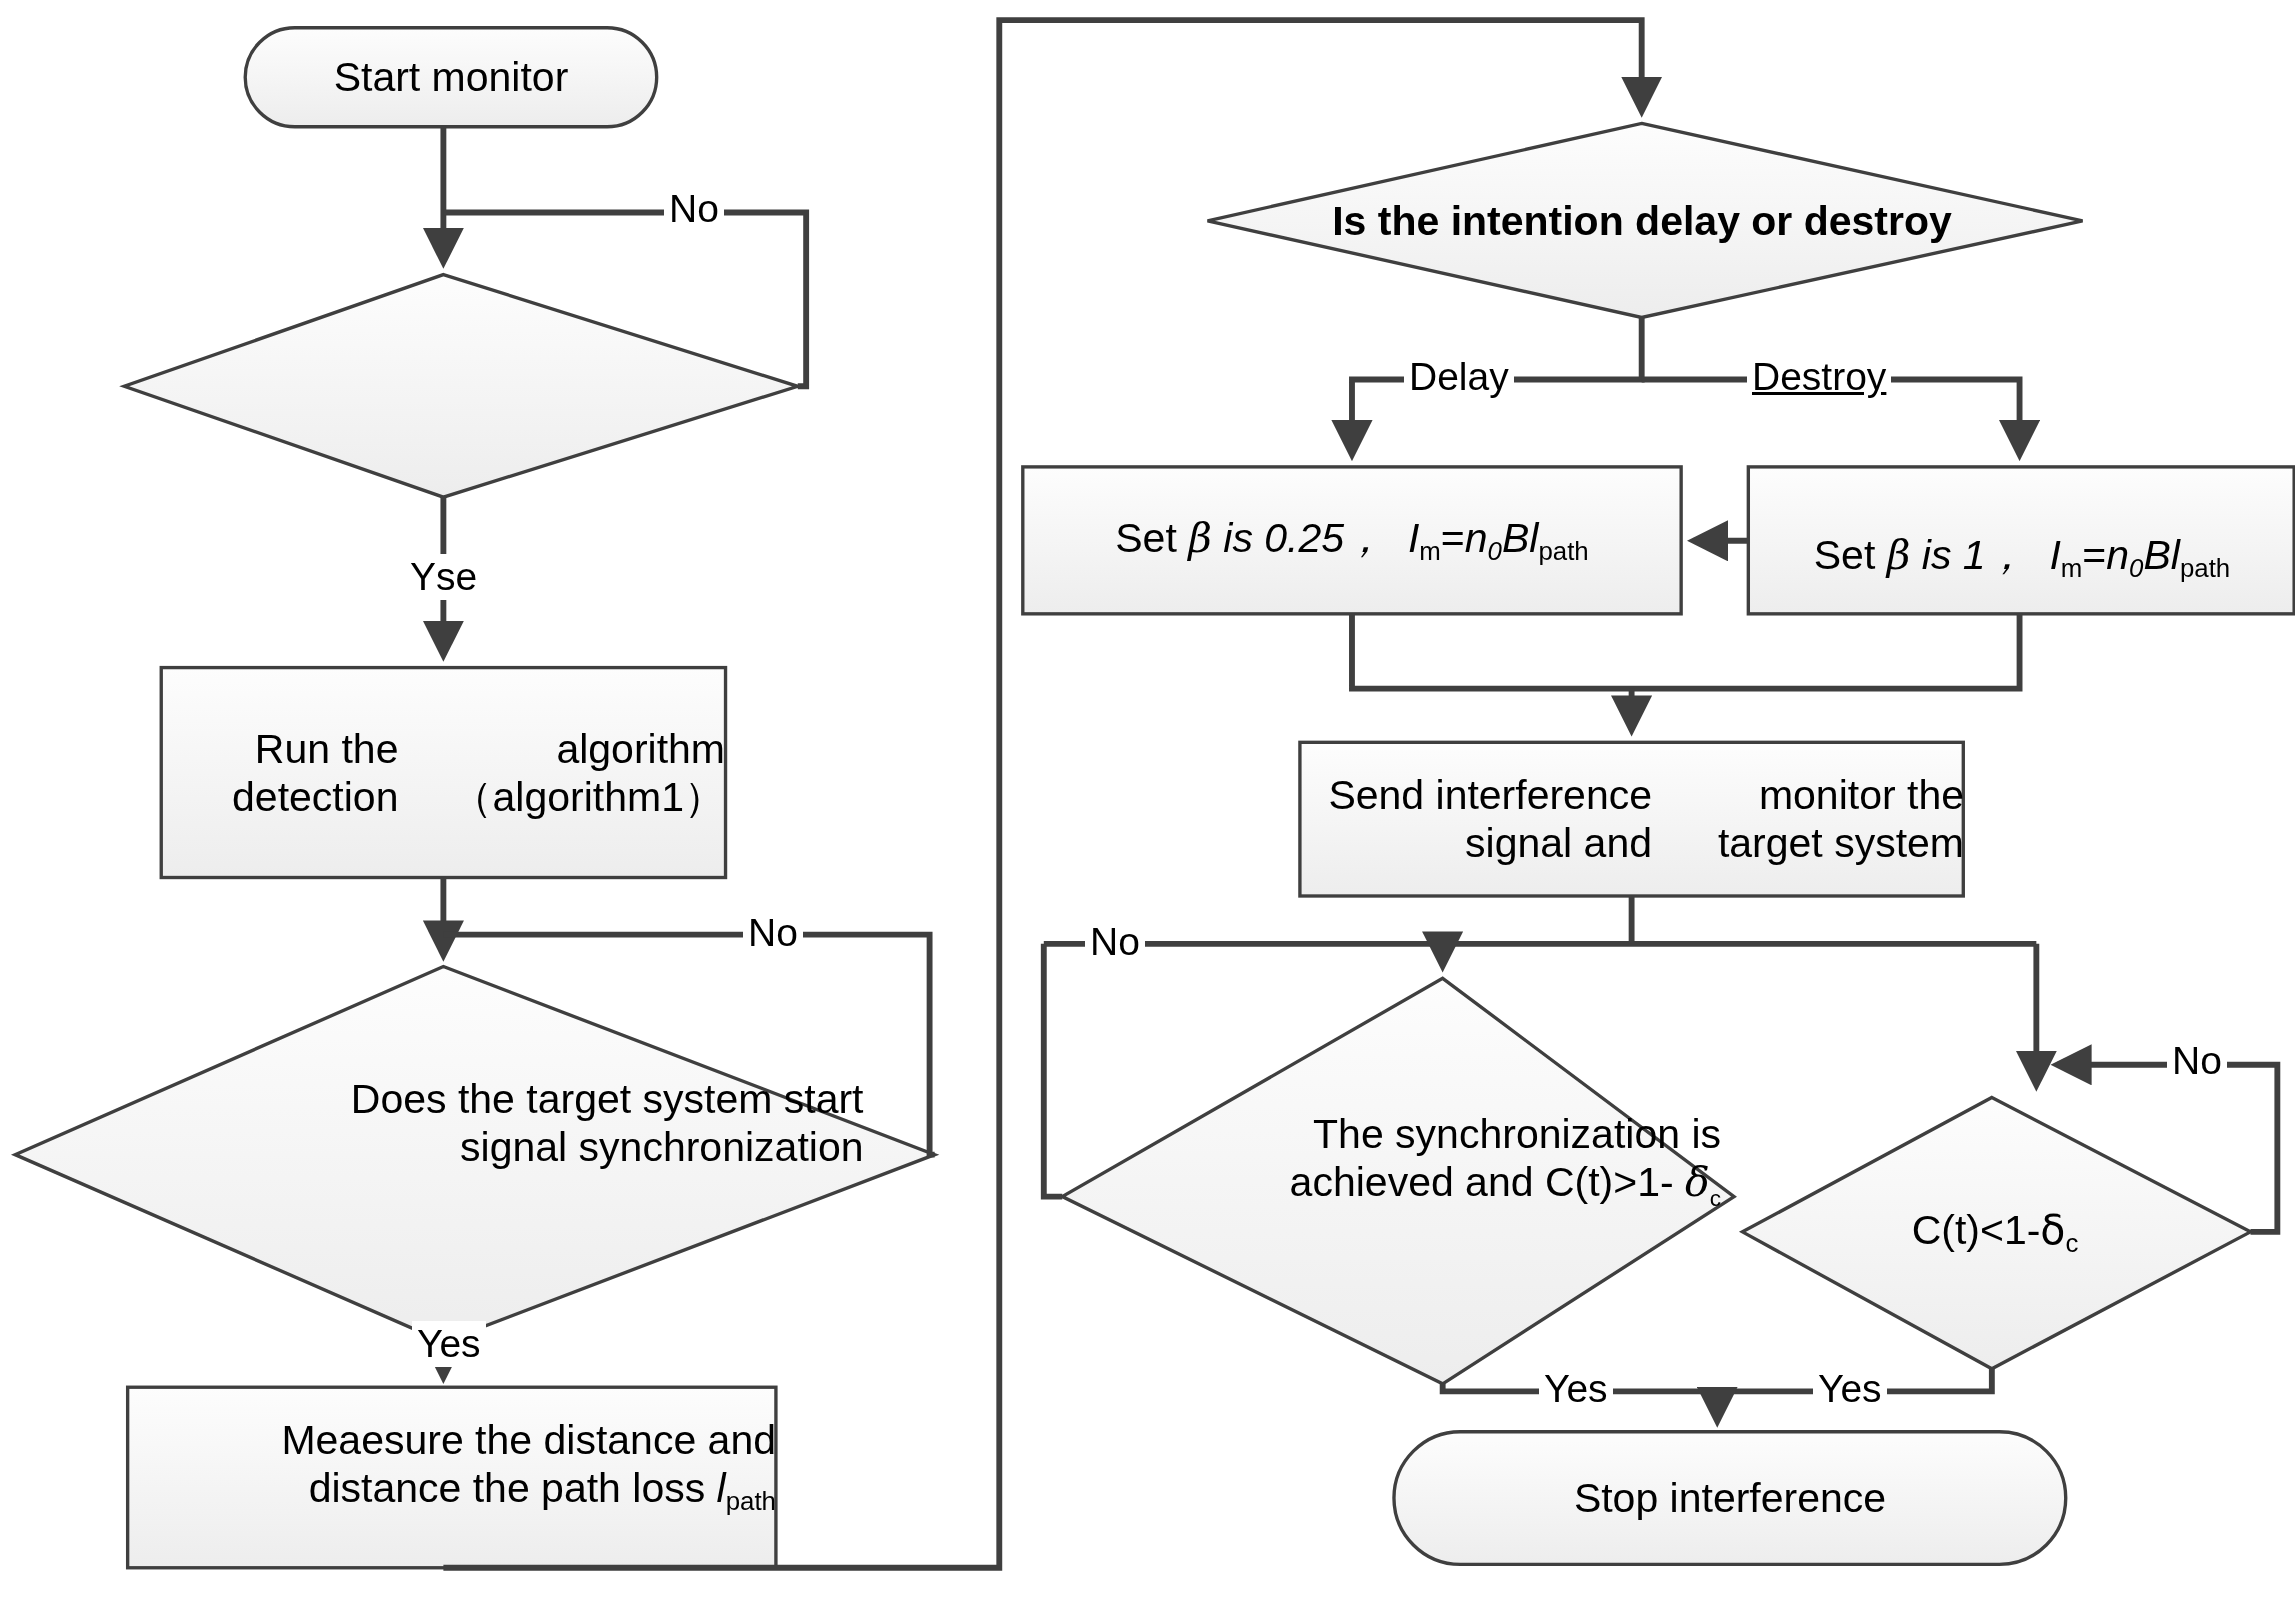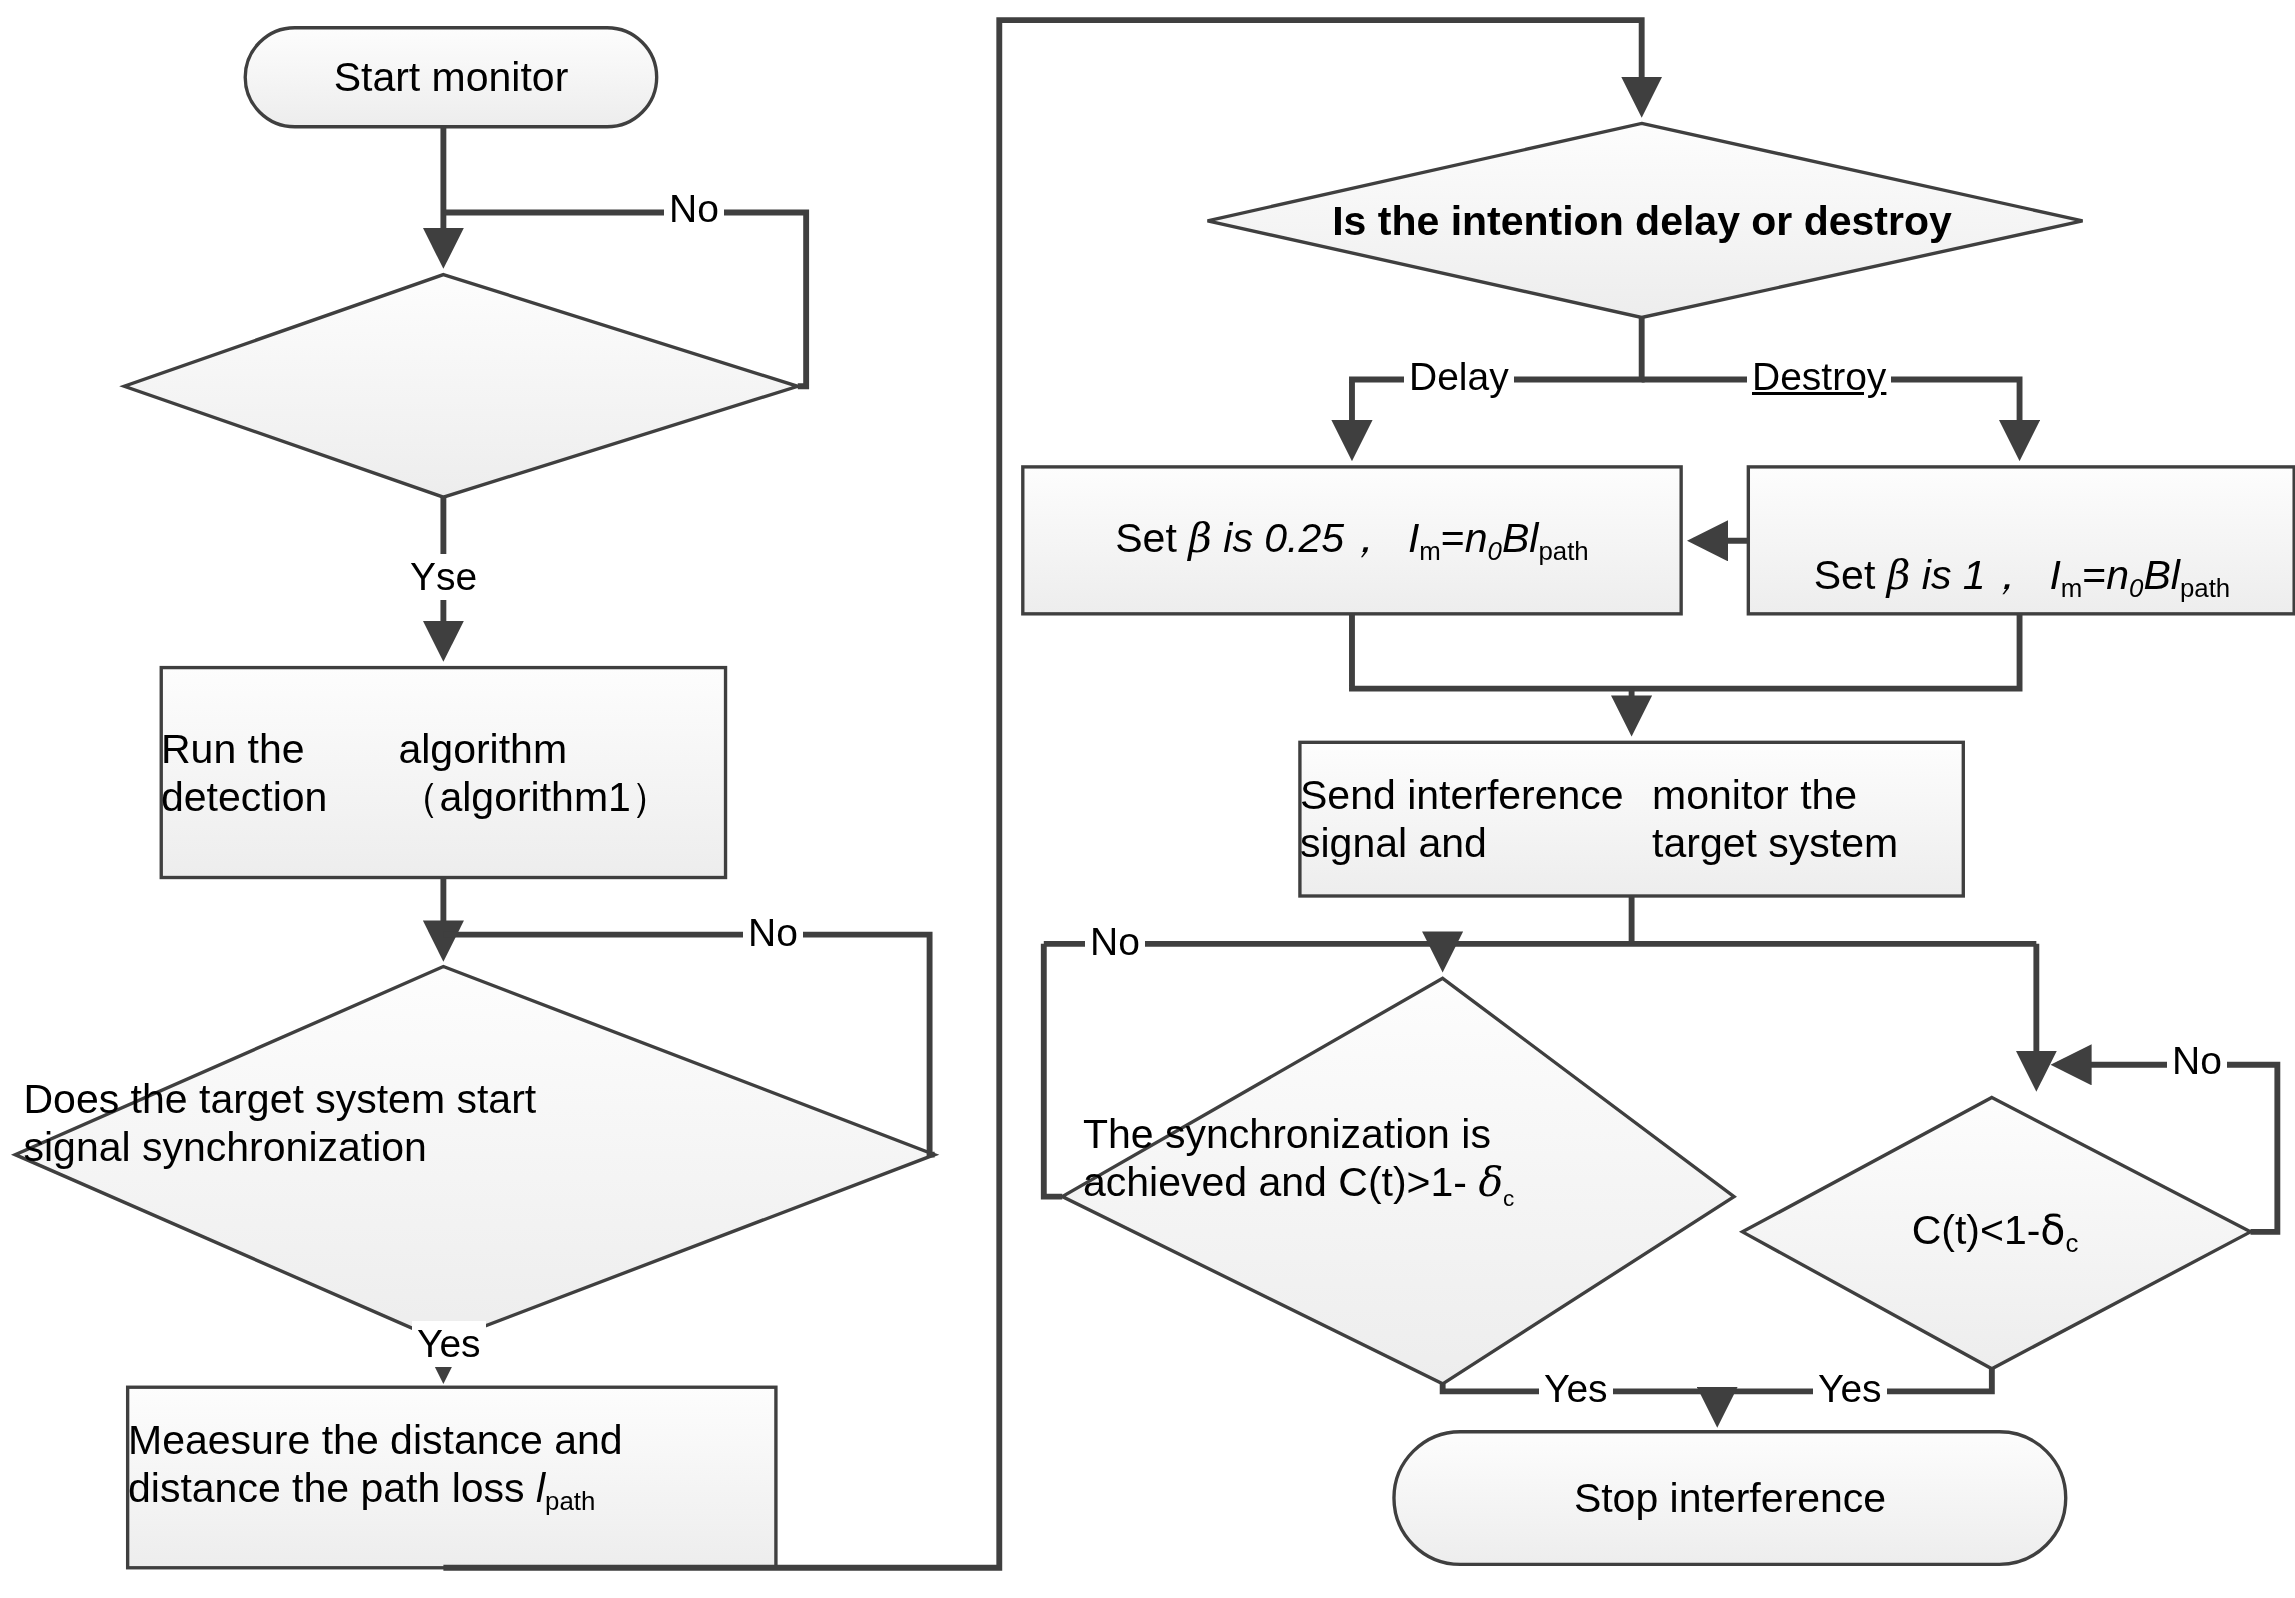--- a/index.html
+++ b/index.html
@@ -1,20 +1,20 @@
 <!DOCTYPE html>
 <html style="font-size:13.4px"><head>
 <meta charset="utf-8">
 <style>
   html,body{margin:0;padding:0;background:#ffffff;}
   body{font-family:"Liberation Sans","DejaVu Sans",sans-serif;}
   #stage{position:relative;width:2295px;height:1598px;background:#fff;overflow:hidden;}
   svg#flow{position:absolute;left:0;top:0;width:2295px;height:1598px;}
   .shp-stroke{stroke:#3f3f3f;stroke-width:4;}
-  .lbl{position:absolute;color:#000;line-height:1.18;text-align:left;
+  .lbl{position:absolute;color:#000;line-height:1.18;text-align:right;
        font-family:"Liberation Sans","DejaVu Sans",sans-serif;}
   .node-text{font-size:41px;}
   .edge-text{font-size:39px;background:#fff;padding:0 5px;}
   .sub{font-size:0.63em;vertical-align:-0.30em;}
   .it{font-style:italic;}
   .gk{font-family:"DejaVu Serif","Liberation Serif",serif;font-style:italic;}
   .gk2{font-family:"DejaVu Sans","Liberation Sans",sans-serif;}
   .ctr{display:flex;align-items:center;justify-content:center;}
 </style>
 </head>
@@ -119,21 +119,21 @@
   <div class="lbl node-text ctr" style="left:1222px;top:196px;width:840px;height:50px;font-weight:bold;">
     <span>Is the intention delay or destroy</span>
   </div>
 
   <div class="lbl node-text ctr" style="left:1023px;top:467px;width:658px;height:147px;">
     <span>
       <span>Set </span><span class="gk">β</span><span class="it"> is 0.25，</span>&nbsp;&nbsp;<span class="it">I</span><span class="sub">m</span><span>=</span><span class="it">n</span><span class="sub it">0</span><span class="it">B</span><span class="it">l</span><span class="sub">path</span>
     </span>
   </div>
 
-  <div class="lbl node-text ctr" style="left:1749px;top:467px;width:546px;height:181px;margin-top:20px;">
+  <div class="lbl node-text ctr" style="left:1749px;top:467px;width:546px;height:181px;">
     <span>
       <span>Set </span><span class="gk">β</span><span class="it"> is 1，</span>&nbsp;&nbsp;<span class="it">I</span><span class="sub">m</span><span>=</span><span class="it">n</span><span class="sub it">0</span><span class="it">B</span><span class="it">l</span><span class="sub">path</span>
     </span>
   </div>
 
   <div class="lbl node-text ctr" style="left:1300px;top:742px;width:664px;height:154px;flex-direction:row;">
     <span>Send interference signal and</span>
     <span>monitor the target system</span>
   </div>
 

